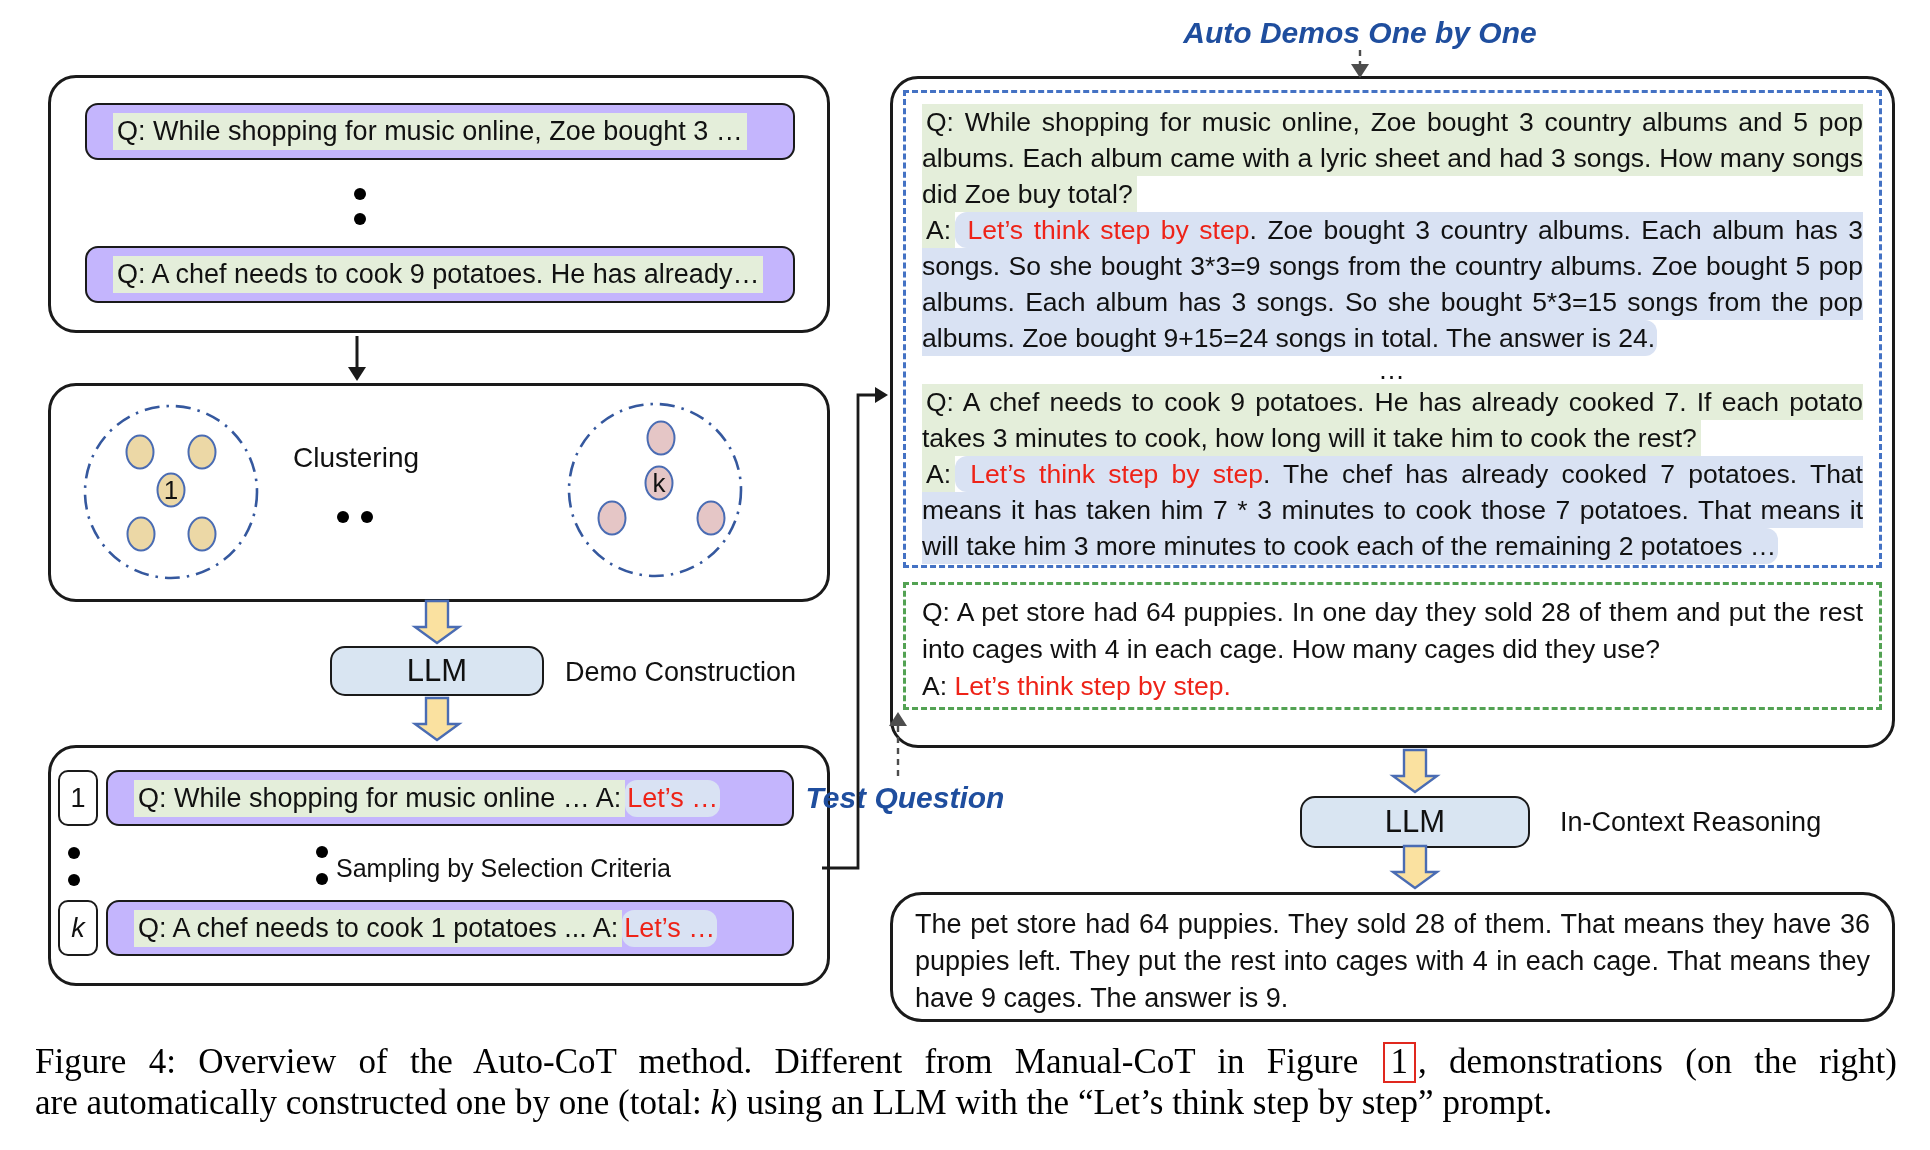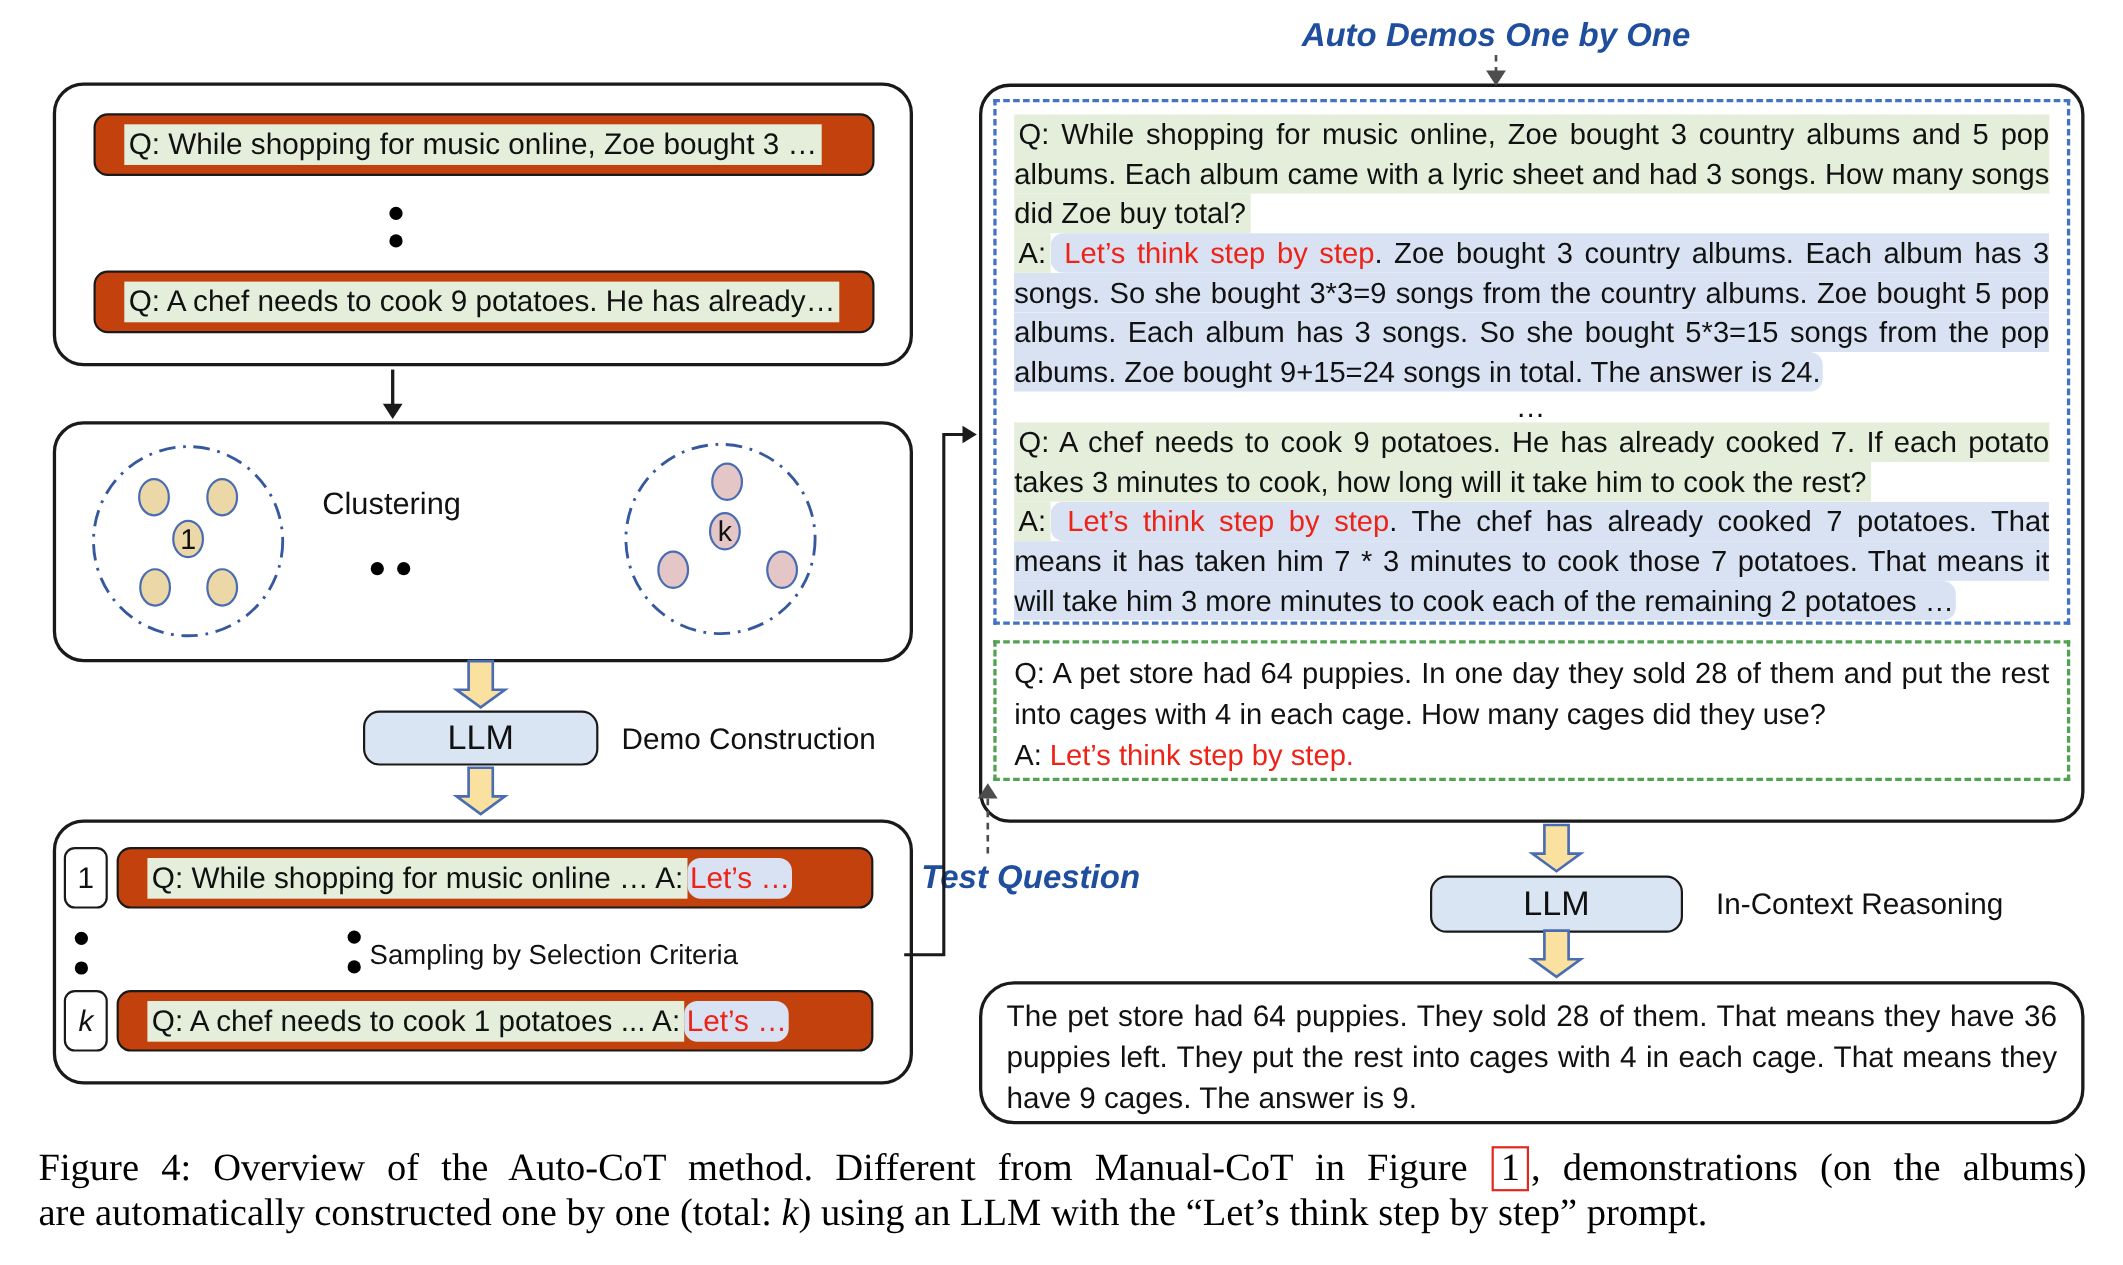--- a/index.html
+++ b/index.html
@@ -2,21 +2,21 @@
 <html><head>
 <meta charset="utf-8">
 <style>
   html,body{margin:0;padding:0;background:#ffffff;}
   #canvas{
     position:relative;width:1930px;height:1150px;background:#ffffff;
     font-family:"Liberation Sans", sans-serif;color:#111;overflow:hidden;
   }
   .abs{position:absolute;}
   .rbox{position:absolute;border:3px solid #1a1a1a;border-radius:28px;background:#fff;box-sizing:border-box;}
-  .ibox{position:absolute;border:2.4px solid #1a1a1a;border-radius:13px;background:#c2410c;box-sizing:border-box;
+  .ibox{position:absolute;border:2.4px solid #1a1a1a;border-radius:13px;background:#c4b5fd;box-sizing:border-box;
         display:flex;align-items:center;padding-left:26px;font-size:27px;}
   .numbox{position:absolute;border:2.4px solid #1a1a1a;border-radius:10px;background:#fff;box-sizing:border-box;
         display:flex;align-items:center;justify-content:center;font-size:27px;}
   .hl-g{background:#e4eeda;padding:3px 4px;}
   .hl-b{background:#d9e2f3;padding:3px 2px;border-radius:12px;}
   .red{color:#ee2318;}
   .blue-dash{position:absolute;border:3.5px dashed #4472c4;box-sizing:border-box;padding:11px 16px;
         font-size:26.5px;line-height:36px;}
   .green-dash{position:absolute;border:3.5px dashed #53a253;box-sizing:border-box;padding:9px 16px;
         font-size:26.5px;line-height:37px;}
@@ -77,31 +77,31 @@
     <div class="mid-dots">…</div>
     <p class="para"><span class="hl-g">Q: A chef needs to cook 9 potatoes. He has already cooked 7. If each potato takes 3 minutes to cook, how long will it take him to cook the rest?</span></p>
     <p class="para"><span class="hl-g">A:</span><span class="hl-b"> <span class="red">Let’s think step by step</span><span>. The chef has already cooked 7 potatoes. That means it has taken him 7 * 3 minutes to cook those 7 potatoes. That means it will take him 3 more minutes to cook each of the remaining 2 potatoes …</span></span></p>
   </div>
 
   <div class="green-dash" style="left:903px;top:582px;width:979px;height:128px;">
     <p class="para">Q: A pet store had 64 puppies. In one day they sold 28 of them and put the rest into cages with 4 in each cage. How many cages did they use?</p>
     <p class="para"><span>A: </span><span class="red">Let’s think step by step.</span></p>
   </div>
 
-  <div class="bluetitle" style="left:822px;top:779px;width:230px;height:38px;">Test Question</div>
+  <div class="bluetitle" style="left:790px;top:779px;width:230px;height:38px;">Test Question</div>
 
   <div class="llmbox" style="left:1300px;top:796px;width:230px;height:52px;">LLM</div>
   <div class="flowlabel" style="left:1560px;top:804px;width:330px;height:36px;">In-Context Reasoning</div>
 
   <div class="rbox" style="left:890px;top:892px;width:1005px;height:130px;border-radius:32px;padding:11px 22px;font-size:27px;line-height:37px;">
     <p class="para">The pet store had 64 puppies. They sold 28 of them. That means they have 36 puppies left. They put the rest into cages with 4 in each cage. That means they have 9 cages. The answer is 9.</p>
   </div>
 
   <div class="caption" style="top:1042px;">
-    <div class="cap-line1"><span>Figure 4: Overview of the Auto-CoT method. Different from Manual-CoT in Figure </span><span class="figref">1</span><span>, demonstrations (on the albums)</span></div>
+    <div class="cap-line1"><span>Figure 4: Overview of the Auto-CoT method. Different from Manual-CoT in Figure </span><span class="figref">1</span><span>, demonstrations (on the right)</span></div>
     <div><span>are automatically constructed one by one (total: </span><span class="kvar">k</span><span>) using an LLM with the “Let’s think step by step” prompt.</span></div>
   </div>
 
   <svg width="1930" height="1150" viewBox="0 0 1930 1150">
 
     <g>
       <line x1="357" y1="336" x2="357" y2="369" stroke="#1a1a1a" stroke-width="3"></line>
       <polygon points="357,381 348,367 366,367" fill="#1a1a1a"></polygon>
     </g>
 

